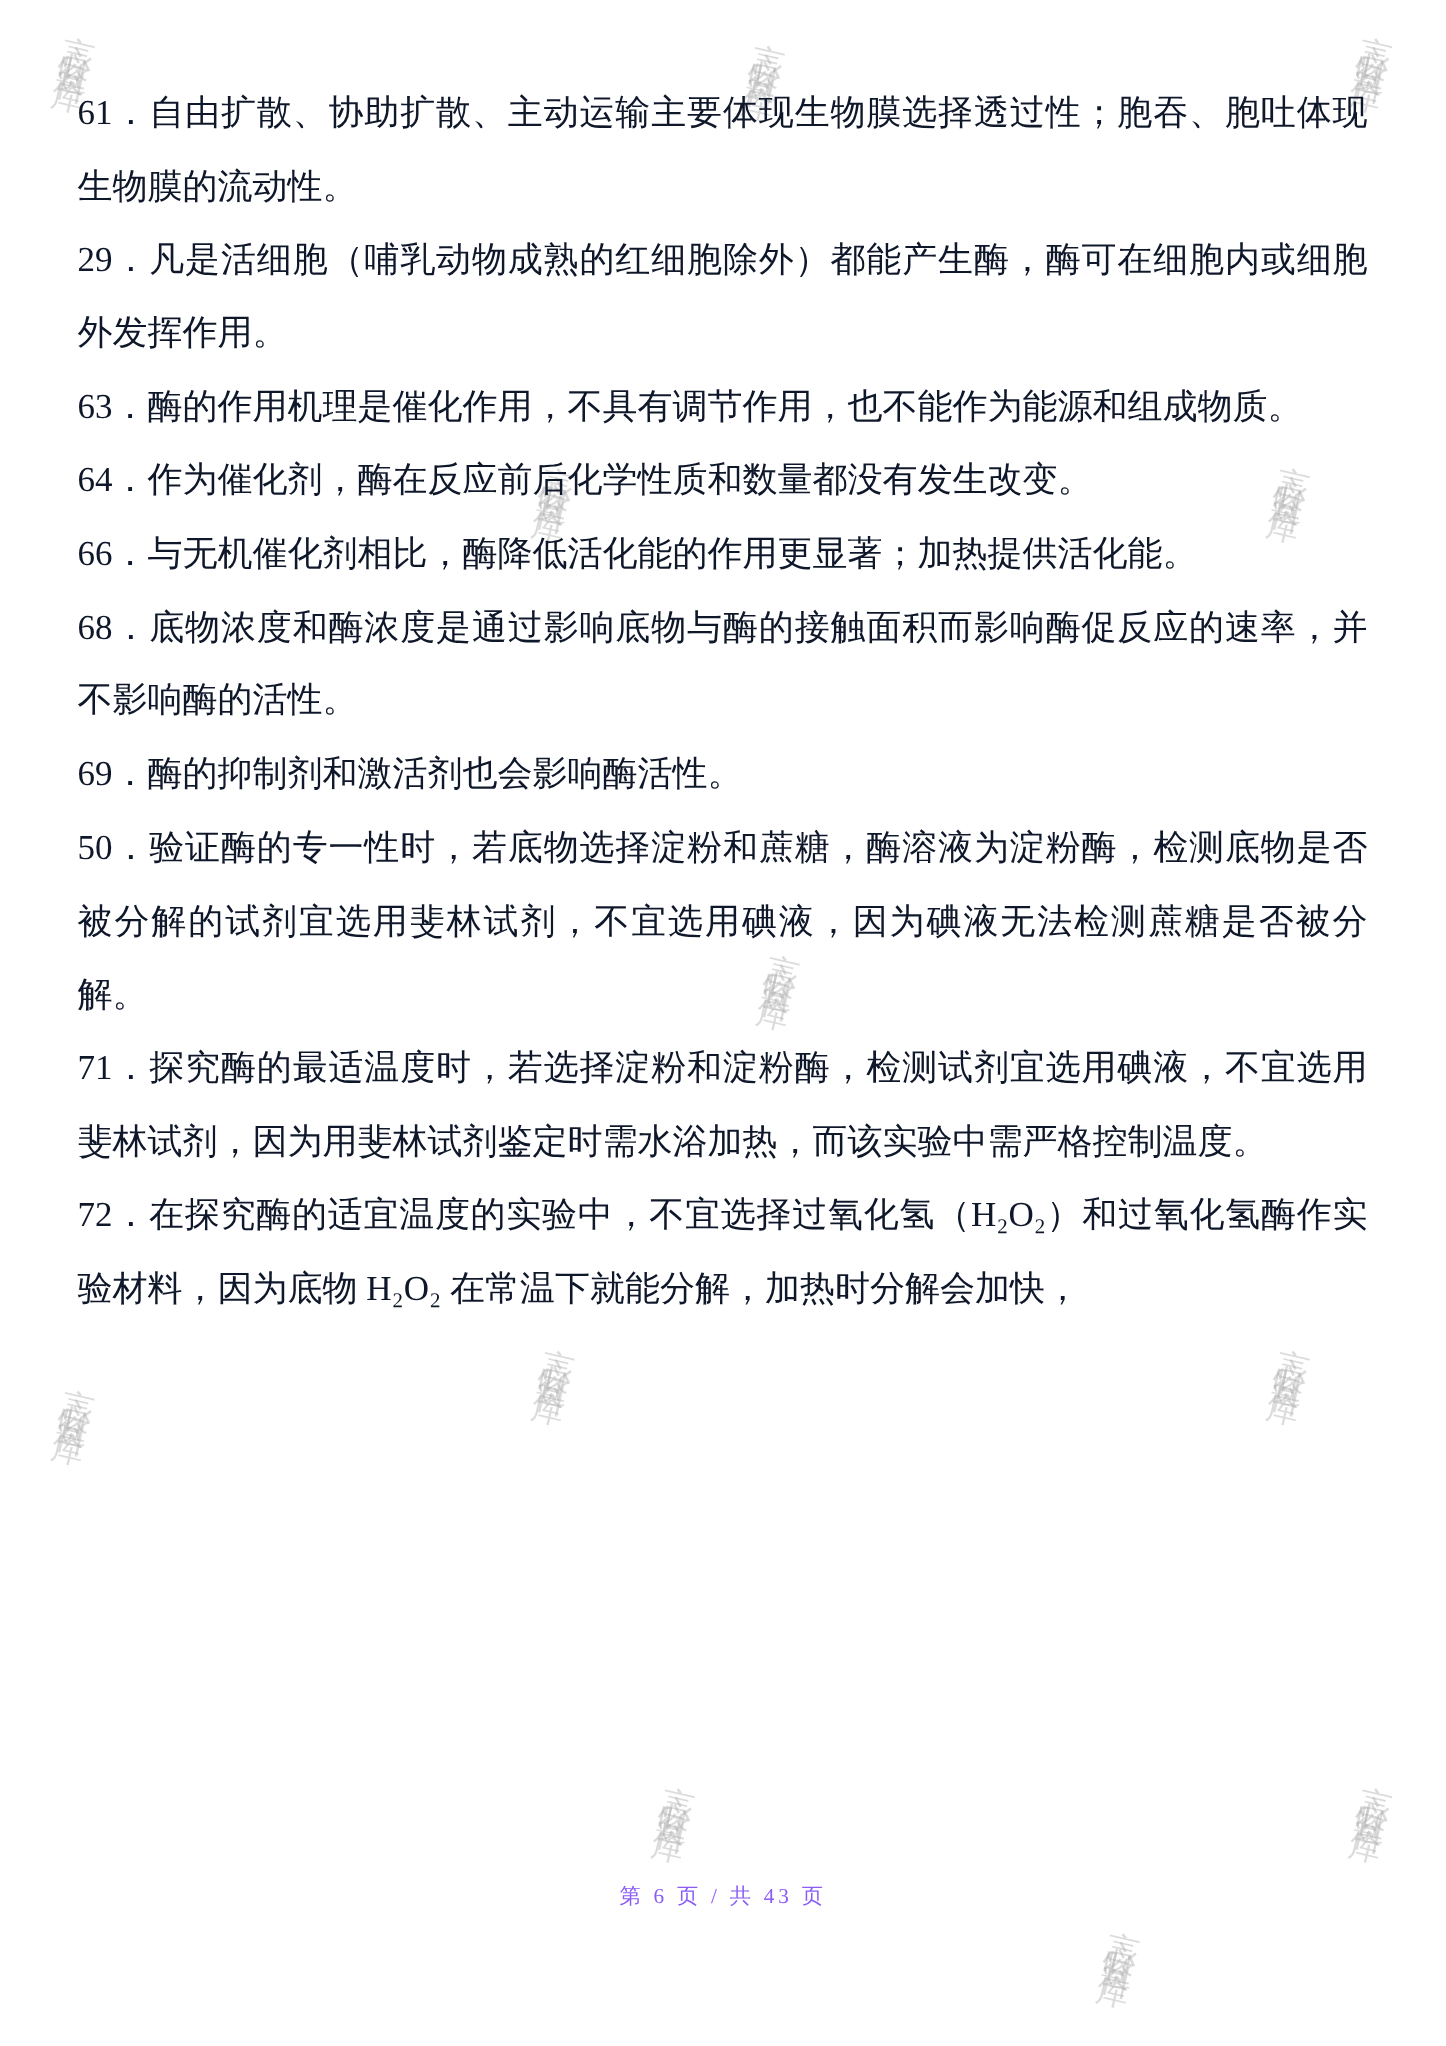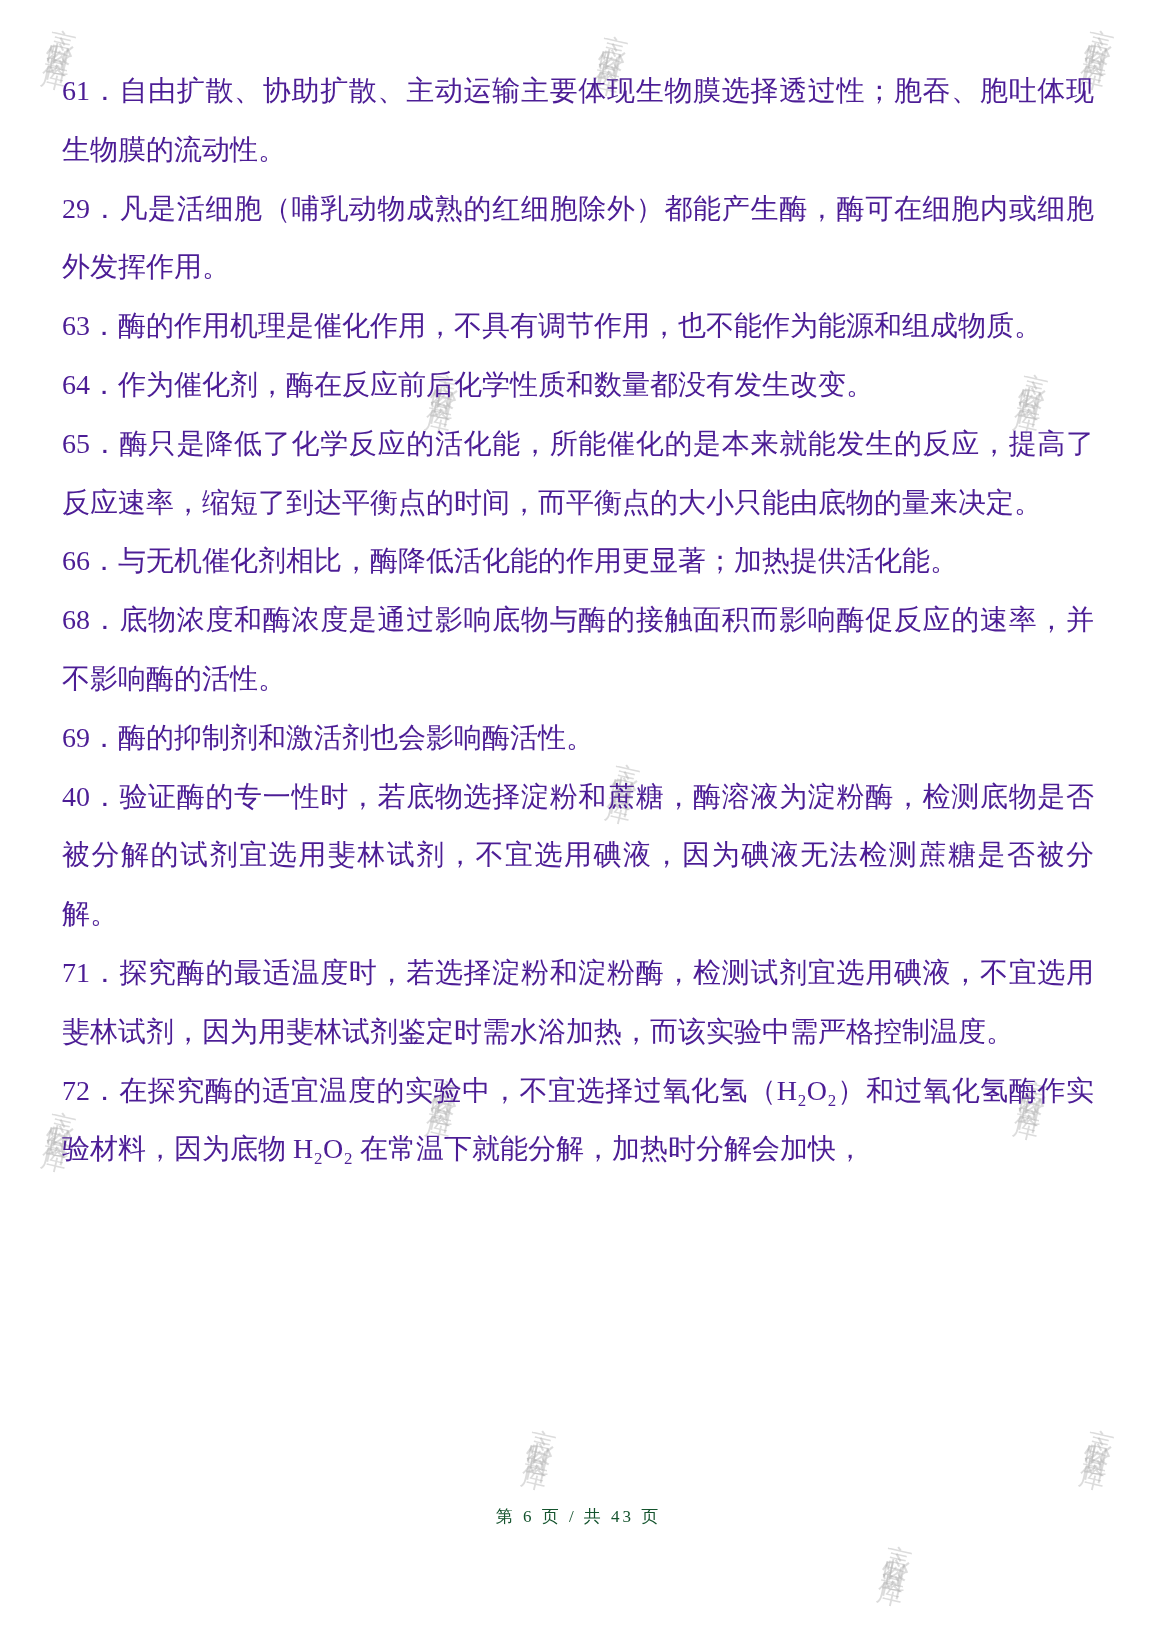--- a/index.html
+++ b/index.html
@@ -35,37 +35,37 @@
     position: absolute;
     left: 62px;
     top: 62px;
     width: 1032px;
     z-index: 2;
   }
   .note {
     margin: 0;
     font-size: 28px;
     line-height: 2.1;
-    color: #4c1d95;
+    color: #0f172a;
     text-align: justify;
     text-justify: inter-ideograph;
   }
   .note .num {
     white-space: nowrap;
   }
   .footer {
     position: absolute;
     left: 0;
     right: 0;
     top: 1505px;
     z-index: 2;
     text-align: center;
     font-size: 17px;
     letter-spacing: 3px;
-    color: #14532d;
+    color: #8b5cf6;
   }
 </style>
 </head>
 <body>
 
 <div class="page">
 
   <div class="watermark-layer">
     <span class="wm" style="left:48px;  top:8px;">言心吖资料库</span>
     <span class="wm" style="left:600px; top:14px;">言心吖资料库</span>
@@ -79,24 +79,23 @@
     <span class="wm" style="left:528px; top:1408px;">言心吖资料库</span>
     <span class="wm" style="left:884px; top:1524px;">言心吖资料库</span>
     <span class="wm" style="left:1086px;top:1408px;">言心吖资料库</span>
   </div>
 
   <div class="content">
     <p class="note"><span class="num">61．</span><span>自由扩散、协助扩散、主动运输主要体现生物膜选择透过性；胞吞、胞吐体现生物膜的流动性。</span></p>
     <p class="note"><span class="num">29．</span><span>凡是活细胞（哺乳动物成熟的红细胞除外）都能产生酶，酶可在细胞内或细胞外发挥作用。</span></p>
     <p class="note"><span class="num">63．</span><span>酶的作用机理是催化作用，不具有调节作用，也不能作为能源和组成物质。</span></p>
     <p class="note"><span class="num">64．</span><span>作为催化剂，酶在反应前后化学性质和数量都没有发生改变。</span></p>
-    <p class="note"><span class="num">65．</span><span>酶只是降低了化学反应的活化能，所能催化的是本来就能发生的反应，提高了反应速率，缩短了到达平衡点的时间，而平衡点的大小只能由底物的量来决定。</span></p>
     <p class="note"><span class="num">66．</span><span>与无机催化剂相比，酶降低活化能的作用更显著；加热提供活化能。</span></p>
     <p class="note"><span class="num">68．</span><span>底物浓度和酶浓度是通过影响底物与酶的接触面积而影响酶促反应的速率，并不影响酶的活性。</span></p>
     <p class="note"><span class="num">69．</span><span>酶的抑制剂和激活剂也会影响酶活性。</span></p>
-    <p class="note"><span class="num">40．</span><span>验证酶的专一性时，若底物选择淀粉和蔗糖，酶溶液为淀粉酶，检测底物是否被分解的试剂宜选用斐林试剂，不宜选用碘液，因为碘液无法检测蔗糖是否被分解。</span></p>
+    <p class="note"><span class="num">50．</span><span>验证酶的专一性时，若底物选择淀粉和蔗糖，酶溶液为淀粉酶，检测底物是否被分解的试剂宜选用斐林试剂，不宜选用碘液，因为碘液无法检测蔗糖是否被分解。</span></p>
     <p class="note"><span class="num">71．</span><span>探究酶的最适温度时，若选择淀粉和淀粉酶，检测试剂宜选用碘液，不宜选用斐林试剂，因为用斐林试剂鉴定时需水浴加热，而该实验中需严格控制温度。</span></p>
     <p class="note"><span class="num">72．</span><span>在探究酶的适宜温度的实验中，不宜选择过氧化氢（H₂O₂）和过氧化氢酶作实验材料，因为底物 H₂O₂ 在常温下就能分解，加热时分解会加快，</span></p>
   </div>
 
   <div class="footer">第 6 页 / 共 43 页</div>
 
 </div>
 
 </body></html>

